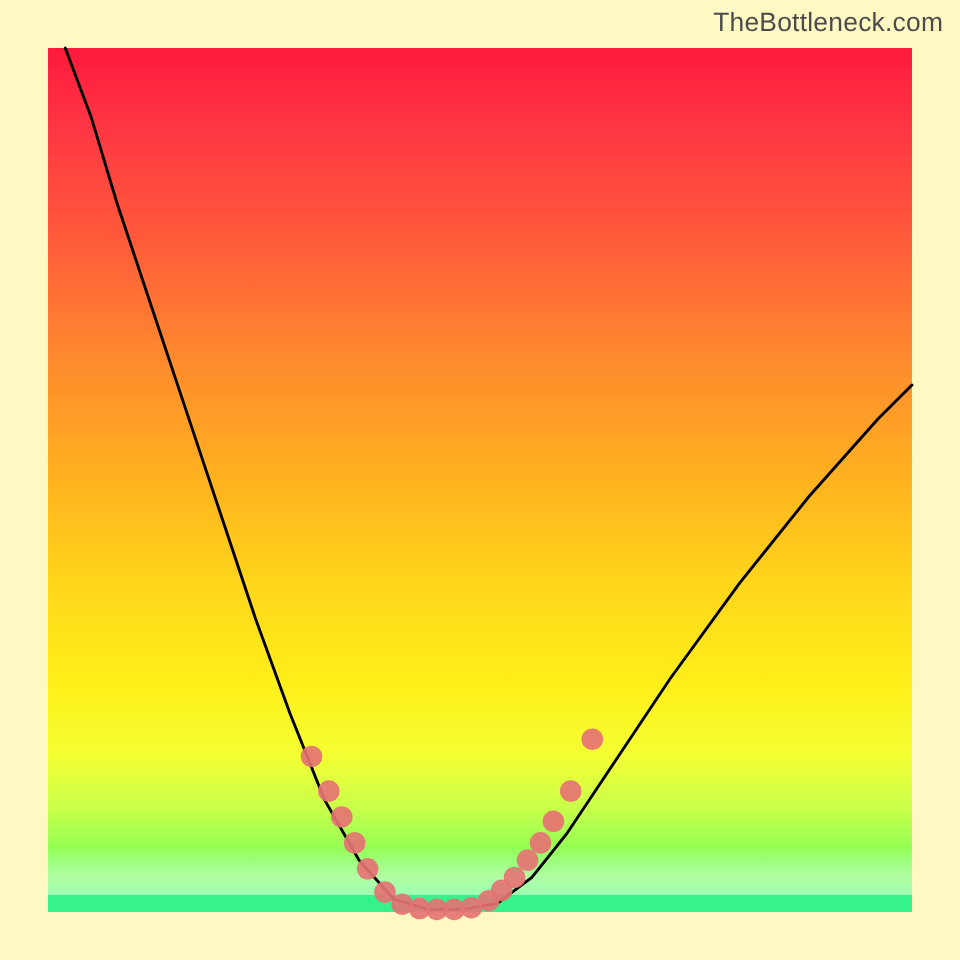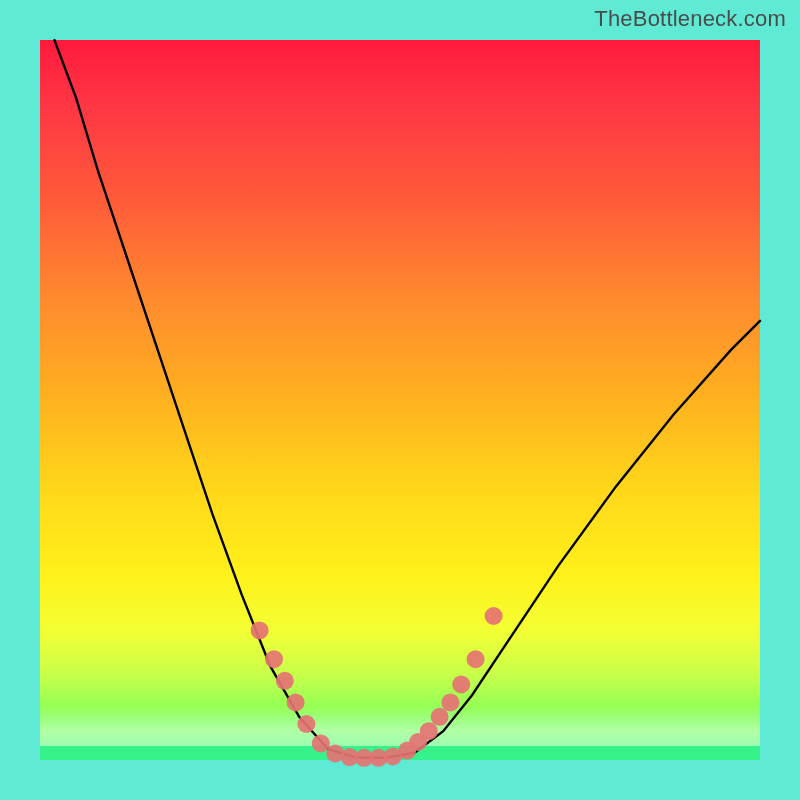--- a/index.html
+++ b/index.html
@@ -10,21 +10,21 @@
     background: #000;
     overflow: hidden;
     font-family: Arial, Helvetica, sans-serif;
   }
   .frame {
     position: absolute;
     left: 0;
     top: 0;
     width: 800px;
     height: 800px;
-    background: #5eead4;
+    background: #fef9c3;
   }
   .plot {
     position: absolute;
     left: 40px;
     top: 40px;
     width: 720px;
     height: 720px;
     
     background: linear-gradient(
       to bottom,

